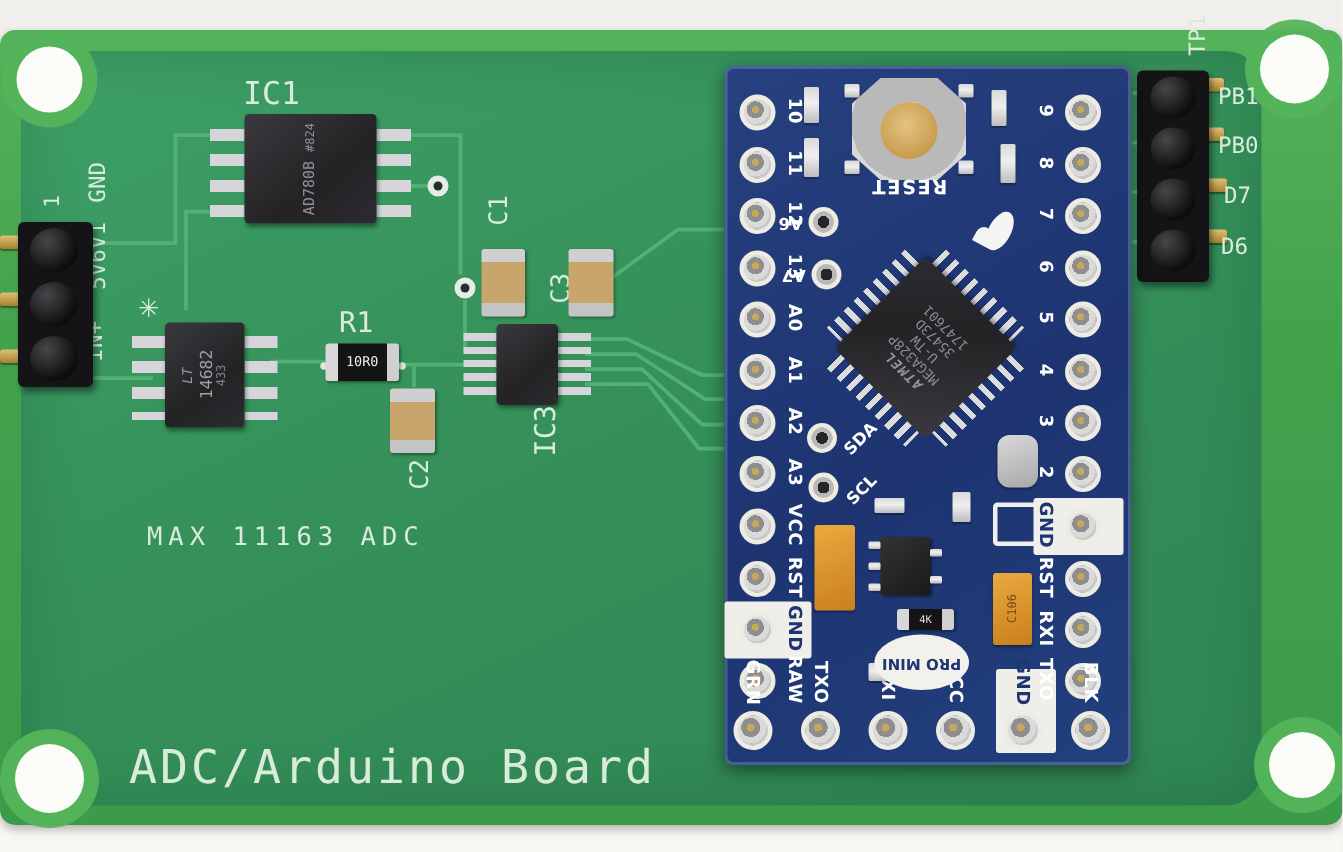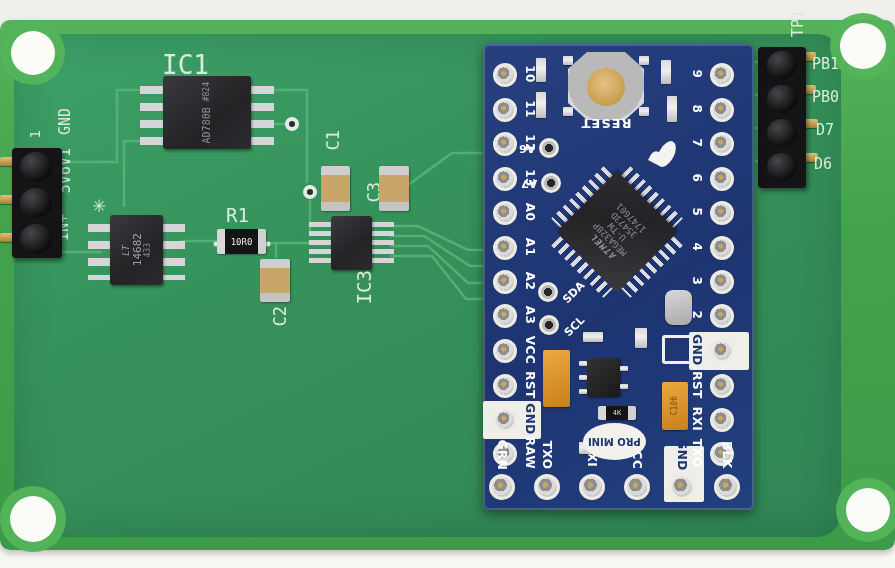--- a/index.html
+++ b/index.html
@@ -74,35 +74,37 @@
       <circle cx="216" cy="244" r="2.5" fill="#d9ecdc"></circle>
       <circle cx="268" cy="244" r="2.5" fill="#d9ecdc"></circle>
     </g>
   </svg>
 
   <div class="abs corner-hole" style="left:11px;top:31px;width:44px;height:44px;"></div>
   <div class="abs corner-hole" style="left:840px;top:23px;width:46px;height:46px;"></div>
   <div class="abs corner-hole" style="left:10px;top:496px;width:46px;height:46px;"></div>
   <div class="abs corner-hole" style="left:846px;top:488px;width:44px;height:44px;"></div>
 
+  <div class="abs mono silk" style="left:86px;top:494px;font-size:31px;letter-spacing:2px;">ADC/Arduino Board</div>
+  <div class="abs mono silk" style="left:98px;top:348px;font-size:17px;letter-spacing:4px;">MAX 11163 ADC</div>
 
   <span class="abs mono silk vtext" style="left:58px;top:108px;font-size:15px;">GND</span>
   <span class="abs mono silk vtext" style="left:58px;top:148px;font-size:15px;">5V6V1</span>
   <span class="abs mono silk vtext" style="left:56px;top:214px;font-size:15px;">IN+</span>
   <span class="abs mono silk vtext" style="left:28px;top:130px;font-size:14px;">1</span>
   <div class="abs gold" style="left:0;top:157px;width:18px;height:9px;"></div>
   <div class="abs gold" style="left:0;top:195px;width:18px;height:9px;"></div>
   <div class="abs gold" style="left:0;top:233px;width:18px;height:9px;"></div>
   <div class="abs hdr" style="left:12px;top:148px;width:50px;height:110px;">
     <div class="bump" style="left:8px;top:4px;width:32px;height:30px;"></div>
     <div class="bump" style="left:8px;top:40px;width:32px;height:30px;"></div>
     <div class="bump" style="left:8px;top:76px;width:32px;height:30px;"></div>
   </div>
 
-  <div class="abs mono silk" style="left:162px;top:50px;font-size:26px;">IC1</div>
+  <div class="abs mono silk" style="left:162px;top:50px;font-size:21px;">IC1</div>
   <div class="abs soic-pins" style="left:140px;top:86px;width:23px;height:64px;"></div>
   <div class="abs soic-pins" style="left:251px;top:86px;width:23px;height:64px;"></div>
   <div class="abs chipbody" style="left:163px;top:76px;width:88px;height:73px;display:flex;align-items:center;justify-content:center;">
     <span class="vtext mono" style="color:#8f8f96;font-size:10px;">
       <span>AD780B</span>
       <span style="font-size:8px;">#824</span>
     </span>
   </div>
 
   <span class="abs silk" style="left:92px;top:196px;font-size:17px;">✳</span>

